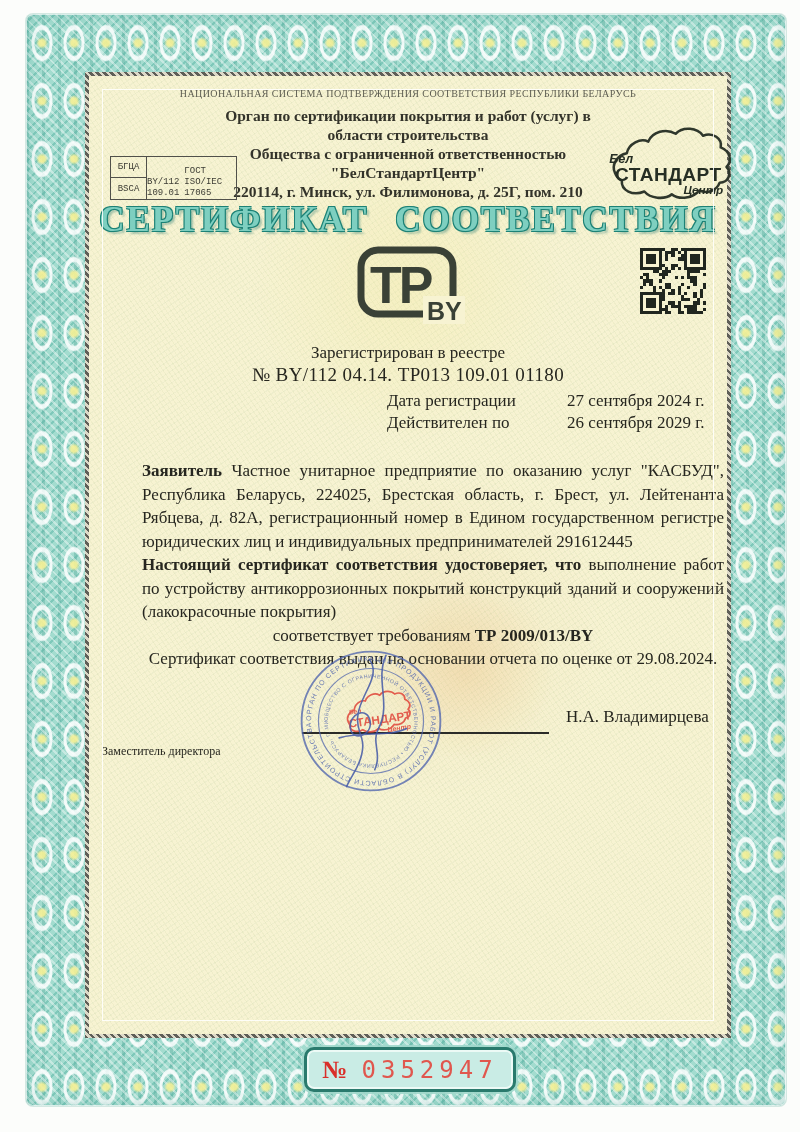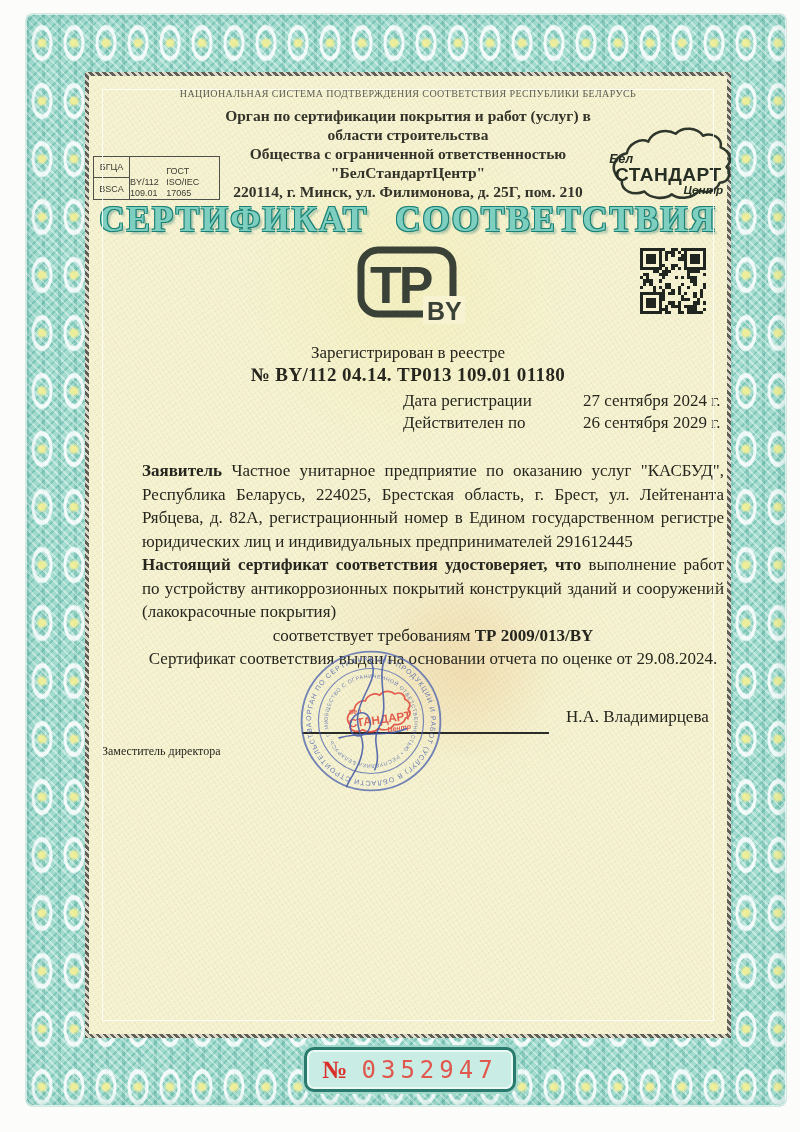--- a/index.html
+++ b/index.html
@@ -35,43 +35,43 @@
       repeating-linear-gradient(-34deg, rgba(150,185,150,.09) 0, rgba(150,185,150,.09) 1px, rgba(150,185,150,0) 1px, rgba(150,185,150,0) 5px);
     border:4px solid #6c6c64;
     border-image:repeating-linear-gradient(45deg,#5f5f58 0,#5f5f58 2.5px,#ddd9c8 2.5px,#ddd9c8 5px) 4;
   }
   .paper::after{content:"";position:absolute;inset:13px;border:1px solid rgba(255,255,255,.85);pointer-events:none;}
   
   .sysline{position:absolute;top:12px;left:0;right:0;text-align:center;
     font-size:10px;letter-spacing:.4px;color:#5c5c50;white-space:nowrap;}
   .orgblock{position:absolute;top:30px;left:0;right:0;text-align:center;
     font-size:15.5px;font-weight:bold;color:#33332a;line-height:19px;}
-  .accr{position:absolute;left:4px;top:80px;width:127px;height:44px;box-sizing:border-box;
+  .accr{position:absolute;left:21px;top:80px;width:127px;height:44px;box-sizing:border-box;
     border:1.5px solid #50504a;display:grid;grid-template-columns:36px 1fr;
-    font-family:Liberation Sans, sans-serif;font-size:9px;color:#3c3c34;}
+    font-family:Liberation Mono, monospace;font-size:9px;color:#3c3c34;}
   .accr .lcol{display:grid;grid-template-rows:1fr 1fr;border-right:1.5px solid #50504a;}
   .accr .lcol span{display:flex;align-items:center;justify-content:center;}
   .accr .lcol span:first-child{border-bottom:1.5px solid #50504a;}
   .accr .rcol{display:flex;flex-direction:row;align-items:flex-end;justify-content:center;line-height:11px;}
   .logo{position:absolute;left:498px;top:46px;width:148px;height:90px;}
   
   .title{position:absolute;top:124px;left:0;right:0;text-align:center;
     font-weight:bold;font-size:35px;letter-spacing:2px;word-spacing:16px;white-space:nowrap;
     color:#7ecfc0;
     text-shadow:-1px -1px 0 #1d8276, 1px -1px 0 #1d8276, -1px 1px 0 #1d8276, 1px 1px 0 #1d8276, 3px 3px 2px rgba(27,116,105,.35);}
   
   .trmark{position:absolute;left:268px;top:170px;width:112px;height:80px;}
   .qr{position:absolute;left:551px;top:169px;width:66px;height:72px;}
   .qr svg{width:100%;height:100%;shape-rendering:crispEdges;fill:#20261f;}
   
   .reglabel{position:absolute;top:267px;left:0;right:0;text-align:center;font-size:17px;}
-  .regnum{position:absolute;top:288px;left:0;right:0;text-align:center;font-size:19px;font-weight:bold;letter-spacing:.4px;}
+  .regnum{position:absolute;top:288px;left:0;right:0;text-align:center;font-size:19px;font-weight:normal;letter-spacing:.4px;}
   .dates{position:absolute;left:298px;top:314px;font-size:17px;line-height:22px;}
   .dates .row{display:flex;}
-  .dates .dl{width:180px;margin-left:16px;}
+  .dates .dl{width:180px;}
   
   .bodytext{position:absolute;left:13px;top:383px;width:622px;font-size:17px;line-height:23.5px;text-align:justify;}
   .bodytext p{margin:0;padding-left:40px;}
   .bodytext .nj{text-align:center;}
   
   .sigpos{position:absolute;left:13px;top:632px;font-size:12px;margin-top:36px;}
   .signame{position:absolute;left:477px;top:631px;font-size:17px;}
   .sigline{position:absolute;left:213px;top:656px;width:247px;height:2px;background:#2b2b28;}
   .stamp{position:absolute;left:207px;top:570px;width:150px;height:150px;opacity:.92;}
   

